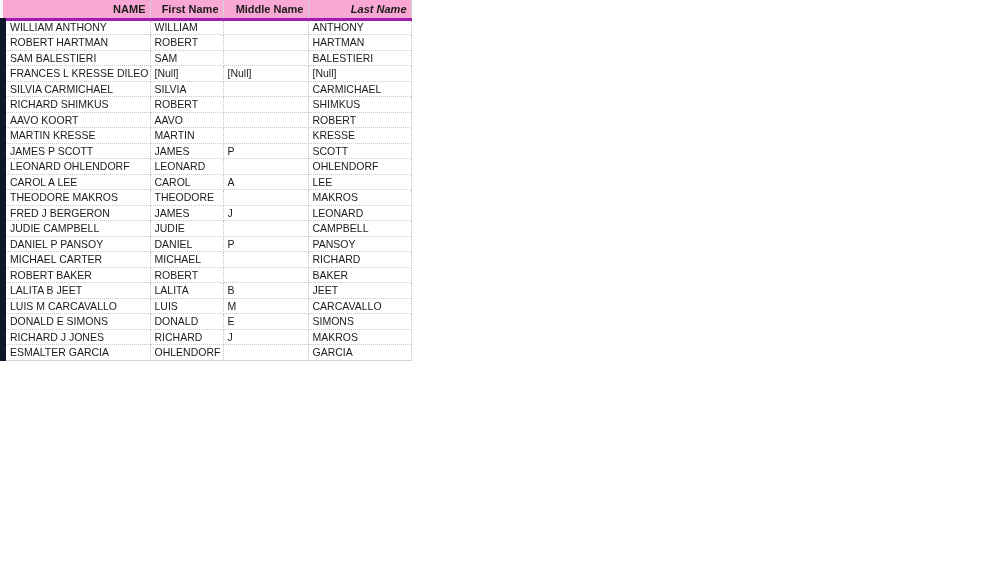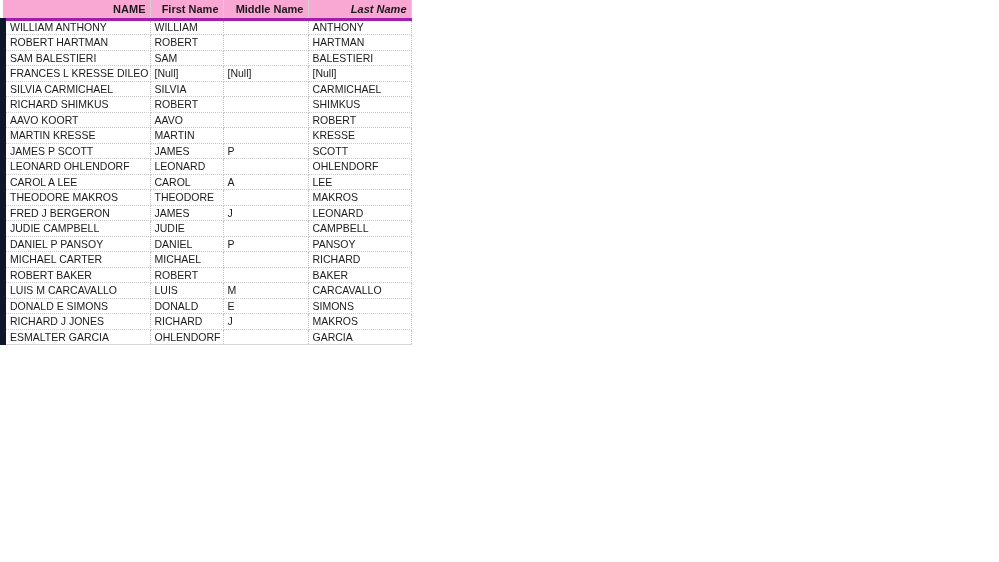--- a/index.html
+++ b/index.html
@@ -195,20 +195,26 @@
           <td class="col-middle"></td>
           <td class="col-last">RICHARD</td>
         </tr>
         <tr>
           <td class="col-name">ROBERT BAKER</td>
           <td class="col-first">ROBERT</td>
           <td class="col-middle"></td>
           <td class="col-last">BAKER</td>
         </tr>
         <tr>
+          <td class="col-name">LALITA B JEET</td>
+          <td class="col-first">LALITA</td>
+          <td class="col-middle">B</td>
+          <td class="col-last">JEET</td>
+        </tr>
+        <tr>
           <td class="col-name">LUIS M CARCAVALLO</td>
           <td class="col-first">LUIS</td>
           <td class="col-middle">M</td>
           <td class="col-last">CARCAVALLO</td>
         </tr>
         <tr>
           <td class="col-name">DONALD E SIMONS</td>
           <td class="col-first">DONALD</td>
           <td class="col-middle">E</td>
           <td class="col-last">SIMONS</td>

